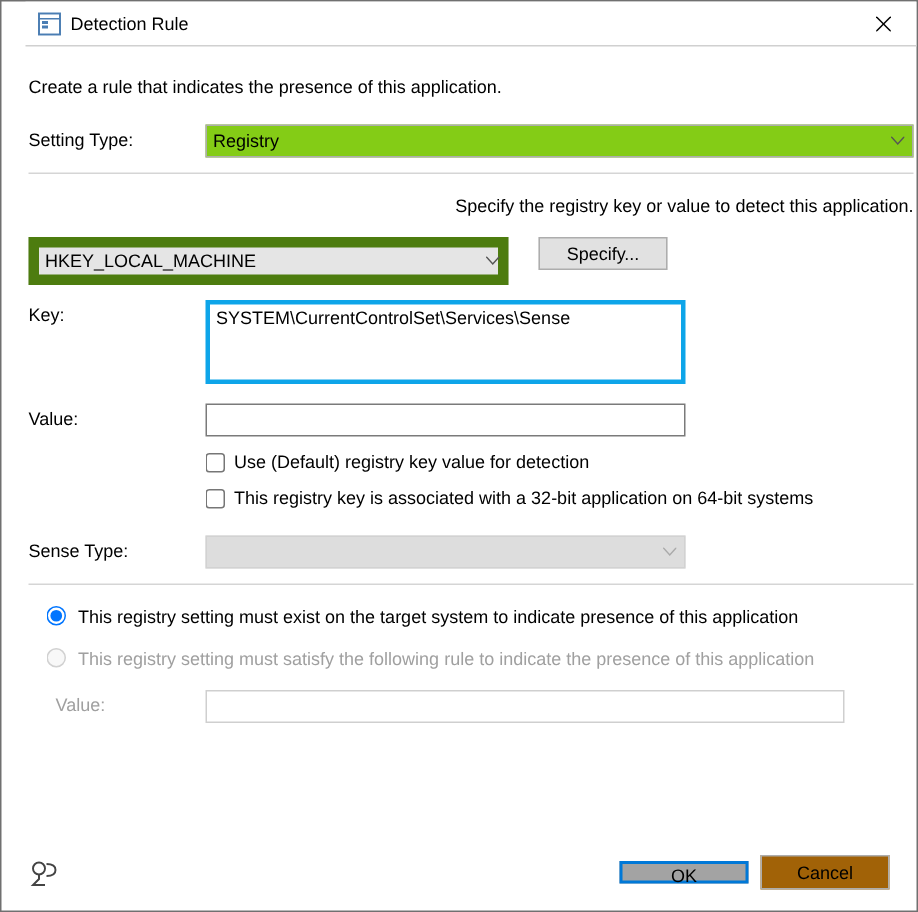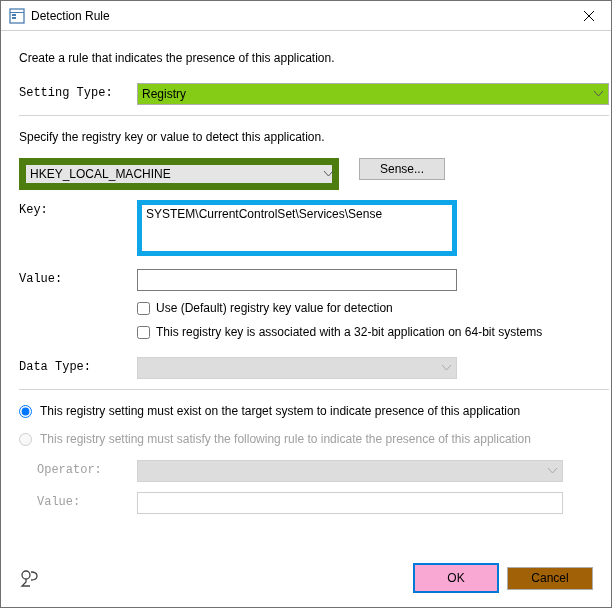--- a/index.html
+++ b/index.html
@@ -11,33 +11,33 @@
     background:#fff;
     width:612px; height:608px;
     border:1px solid #707070;
     position:relative;
     overflow:hidden;
   }
   .titlebar {
     height:30px;
     background:#fff;
     border-bottom:1px solid #d0d0d0;
-    display:flex; align-items:center;
+    display:flex; align-items:center;margin-left:16px;
   }
   .titlebar .app-icon { width:16px; height:16px; margin:0 6px 0 8px; }
   .titlebar .title { flex:0 0 auto; }
   .titlebar .spacer { flex:1 1 auto; }
   .titlebar .close-btn {
     width:45px; height:29px; display:flex; align-items:center; justify-content:center;
     cursor:default;
   }
   .content { padding:16px 2px 0 18px; }
   .instr { margin:4px 0 18px 0; }
   .row { display:flex; align-items:flex-start; margin-bottom:10px; }
-  .lbl { width:118px; flex:0 0 118px; padding-top:3px;font-family:Liberation Mono, monospace; }
+  .lbl { width:118px; flex:0 0 118px; padding-top:3px; }
   .field { flex:1 1 auto; }
   select.full {
     width:100%; height:22px;
     background:#84cc16; border:1px solid #adadad;
     font:inherit; padding:0 4px;
     appearance:none; -webkit-appearance:none;
   }
   select.wide {
     width:320px; height:32px;
     background:#e5e5e5; border:7px solid #4d7c0f;
@@ -45,61 +45,61 @@
     appearance:none; -webkit-appearance:none;
   }
   .select-wrap { position:relative; display:inline-block; }
   .select-wrap .chev {
     position:absolute; right:6px; top:50%; transform:translateY(-50%);
     pointer-events:none;
   }
   hr.sep {
     border:none; border-top:1px solid #d5d5d5; margin:6px 0 14px 0;
   }
-  .sub-instr { margin-bottom:14px; }
+  .sub-instr { margin-bottom:14px;text-align:right; }
   textarea.key {
     width:320px; height:56px;
-    border:5px solid #0ea5e9;
+    border:3px solid #0ea5e9;
     font:inherit; padding:2px 4px; resize:none; overflow-y:scroll;
   }
   input.txt {
     width:320px; height:22px;
     border:1px solid #7a7a7a;
     font:inherit; padding:0 4px;
   }
   button.browse {
     width:86px; height:22px;
     background:#e1e1e1; border:1px solid #adadad;
     font:inherit; margin-left:20px;
     cursor:default;
   }
   .cbrow { display:flex; align-items:center; margin:0 0 10px 118px; }
   .cbrow input { margin:0 6px 0 0; }
-  .radio-row { display:flex; align-items:flex-end; margin:0 0 14px 0; }
+  .radio-row { display:flex; align-items:flex-start; margin:0 0 14px 12px; }
   .radio-row input { margin:0 8px 0 0; }
   .disabled { color:#a0a0a0; }
   select.disabled-sel {
     width:320px; height:22px;
     background:#cfcfcf; border:1px solid #bfbfbf;
     appearance:none; -webkit-appearance:none;
   }
   input.disabled-txt {
     width:320px; height:22px;
     background:#fff; border:1px solid #cfcfcf;
   }
   .indent { padding-left:18px; }
   .indent .lbl { width:100px; flex:0 0 100px; }
   .footer {
     position:absolute; bottom:14px; left:0; right:0;
     display:flex; align-items:center; padding:0 18px;
   }
   .footer .spacer { flex:1; }
   button.ok {
-    width:86px; height:30px;
-    background:#f9a8d4; border:2px solid #0078d7;
+    width:86px; height:15px;
+    background:#a3a3a3; border:2px solid #0078d7;
     font:inherit; margin-right:8px;
   }
   button.cancel {
     width:86px; height:23px;
     background:#a16207; border:1px solid #adadad;
     font:inherit;
   }
   .feedback-icon { width:20px; height:20px; }
 </style>
 </head>
@@ -146,21 +146,21 @@
   <div class="row">
     <div class="field" style="display:flex;align-items:flex-start;">
       <div class="select-wrap">
         <select class="wide">
           <option>HKEY_LOCAL_MACHINE</option>
         </select>
         <svg class="chev" width="9" height="6" viewBox="0 0 9 6">
             <path d="M0 0 L4.5 5 L9 0" fill="none" stroke="#555" stroke-width="1"></path>
           </svg>
       </div>
-      <button class="browse">Sense...</button>
+      <button class="browse">Specify...</button>
     </div>
   </div>
 
   <div class="row">
     <div class="lbl">Key:</div>
     <div class="field">
       <textarea class="key" style="">SYSTEM\CurrentControlSet\Services\Sense</textarea>
     </div>
   </div>
 
@@ -174,21 +174,21 @@
   <div class="cbrow">
     <input type="checkbox" style="">
     <span>Use (Default) registry key value for detection</span>
   </div>
   <div class="cbrow" style="margin-bottom:18px;">
     <input type="checkbox" style="">
     <span>This registry key is associated with a 32-bit application on 64-bit systems</span>
   </div>
 
   <div class="row">
-    <div class="lbl">Data Type:</div>
+    <div class="lbl">Sense Type:</div>
     <div class="field">
       <div class="select-wrap">
         <select class="disabled-sel" disabled=""></select>
         <svg class="chev" width="9" height="6" viewBox="0 0 9 6">
             <path d="M0 0 L4.5 5 L9 0" fill="none" stroke="#aaa" stroke-width="1"></path>
           </svg>
       </div>
     </div>
   </div>
 
@@ -197,31 +197,20 @@
   <div class="radio-row">
     <input type="radio" name="rmode" checked="" style="">
     <span>This registry setting must exist on the target system to indicate presence of this application</span>
   </div>
   <div class="radio-row disabled">
     <input type="radio" name="rmode" disabled="" style="">
     <span>This registry setting must satisfy the following rule to indicate the presence of this application</span>
   </div>
 
   <div class="indent">
-    <div class="row">
-      <div class="lbl disabled">Operator:</div>
-      <div class="field">
-        <div class="select-wrap" style="width:426px;">
-          <select class="disabled-sel" style="width:426px;" disabled=""></select>
-          <svg class="chev" width="9" height="6" viewBox="0 0 9 6">
-              <path d="M0 0 L4.5 5 L9 0" fill="none" stroke="#aaa" stroke-width="1"></path>
-            </svg>
-        </div>
-      </div>
-    </div>
     <div class="row">
       <div class="lbl disabled">Value:</div>
       <div class="field">
         <input class="disabled-txt" style="width: 426px;" type="text" disabled="">
       </div>
     </div>
   </div>
 </div>
 
 <div class="footer">

